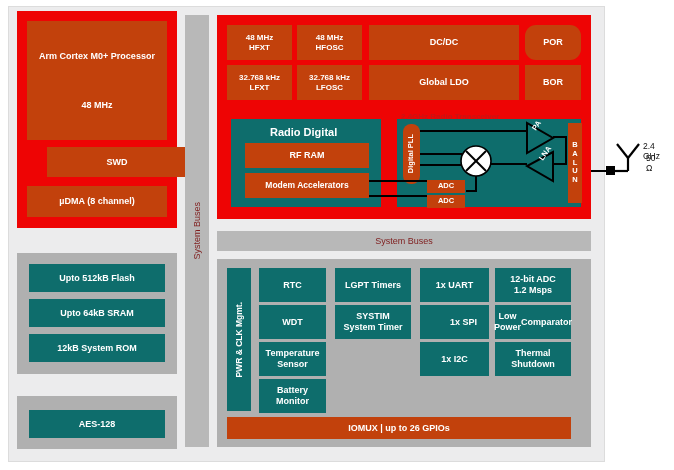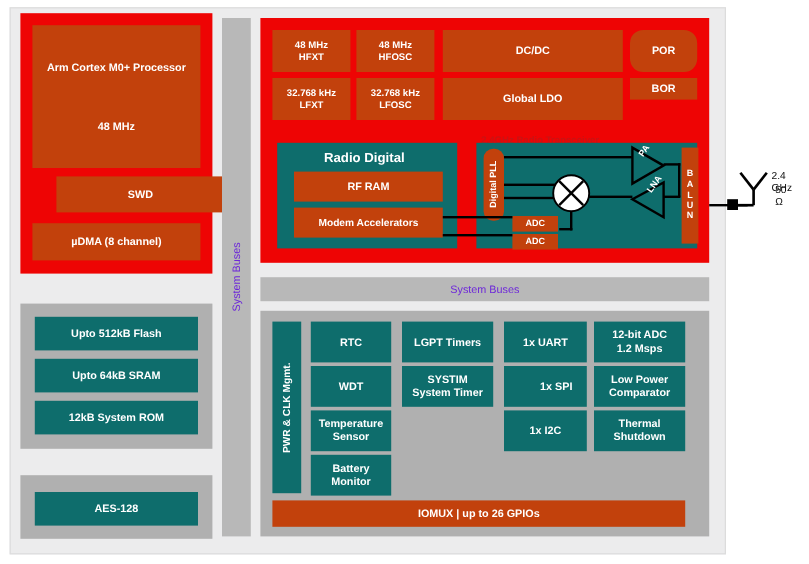--- a/index.html
+++ b/index.html
@@ -14,21 +14,21 @@
   
   .grayPanel{position:absolute;background:#b0b0b0;box-sizing:border-box;}
   .redPanel{position:absolute;background:#ee0404;box-sizing:border-box;}
   .blackBox{position:absolute;background:#c2410c;color:#ffffff;box-sizing:border-box;
             display:flex;align-items:center;justify-content:center;text-align:center;
             font-weight:bold;line-height:1.15;}
   .tealBox{position:absolute;background:#0e6d6c;color:#ffffff;box-sizing:border-box;
            display:flex;align-items:center;justify-content:center;text-align:center;
            font-weight:bold;line-height:1.2;}
   .tealPanel{position:absolute;background:#0e6d6c;box-sizing:border-box;}
-  .grayBar{position:absolute;background:#b8b8b8;color:#6d28d9;box-sizing:border-box;
+  .grayBar{position:absolute;background:#b8b8b8;color:#7f1d1d;box-sizing:border-box;
            display:flex;align-items:center;justify-content:center;text-align:center;
            font-weight:normal;}
   .vtext{writing-mode:vertical-rl;transform:rotate(180deg);}
   .lbl{position:absolute;color:#ffffff;font-weight:bold;}
   .dimtext{position:absolute;color:#c81414;font-weight:bold;}
   .plaintext{position:absolute;color:#101010;}
   .wire{position:absolute;background:#000000;}
   svg{display:block;overflow:visible;}
 </style>
 </head>
@@ -94,21 +94,21 @@
     <div class="blackBox" style="left:152px;top:10px;width:150px;height:35px;font-size:9px;">
       <span>DC/DC</span>
     </div>
     <div class="blackBox" style="left:152px;top:50px;width:150px;height:35px;font-size:9px;">
       <span>Global LDO</span>
     </div>
 
     <div class="blackBox" style="left:308px;top:10px;width:56px;height:35px;font-size:9px;border-radius:11px;">
       <span>POR</span>
     </div>
-    <div class="blackBox" style="left:308px;top:50px;width:56px;height:18px;font-size:9px;">
+    <div class="blackBox" style="left:308px;top:50px;width:56px;height:35px;font-size:9px;">
       <span>BOR</span>
     </div>
 
     <div class="dimtext" style="left:184px;top:97px;font-size:8px;">2.4GHz Radio Transceiver</div>
 
     <div class="tealPanel" style="left:14px;top:104px;width:150px;height:88px;">
       <div class="lbl" style="left:8px;top:7px;font-size:11px;padding-left:31px;">Radio Digital</div>
       <div class="blackBox" style="left:14px;top:24px;width:124px;height:25px;font-size:9px;">
         <span>RF RAM</span>
       </div>
@@ -223,21 +223,21 @@
       <span>1x SPI</span>
     </div>
     <div class="tealBox" style="left:203px;top:83px;width:69px;height:34px;font-size:9px;">
       <span>1x I2C</span>
     </div>
 
     <div class="tealBox" style="left:278px;top:9px;width:76px;height:34px;font-size:9px;flex-direction:column;">
       <span>12-bit ADC</span>
       <span>1.2 Msps</span>
     </div>
-    <div class="tealBox" style="left:278px;top:46px;width:76px;height:34px;font-size:9px;flex-direction:column;">
+    <div class="tealBox" style="left:278px;top:46px;width:76px;height:34px;font-size:9px;flex-direction:row;">
       <span>Low Power</span>
       <span>Comparator</span>
     </div>
     <div class="tealBox" style="left:278px;top:83px;width:76px;height:34px;font-size:9px;flex-direction:column;">
       <span>Thermal</span>
       <span>Shutdown</span>
     </div>
 
     <div class="blackBox" style="left:10px;top:158px;width:344px;height:22px;font-size:9px;">
       <span>IOMUX | up to 26 GPIOs</span>

